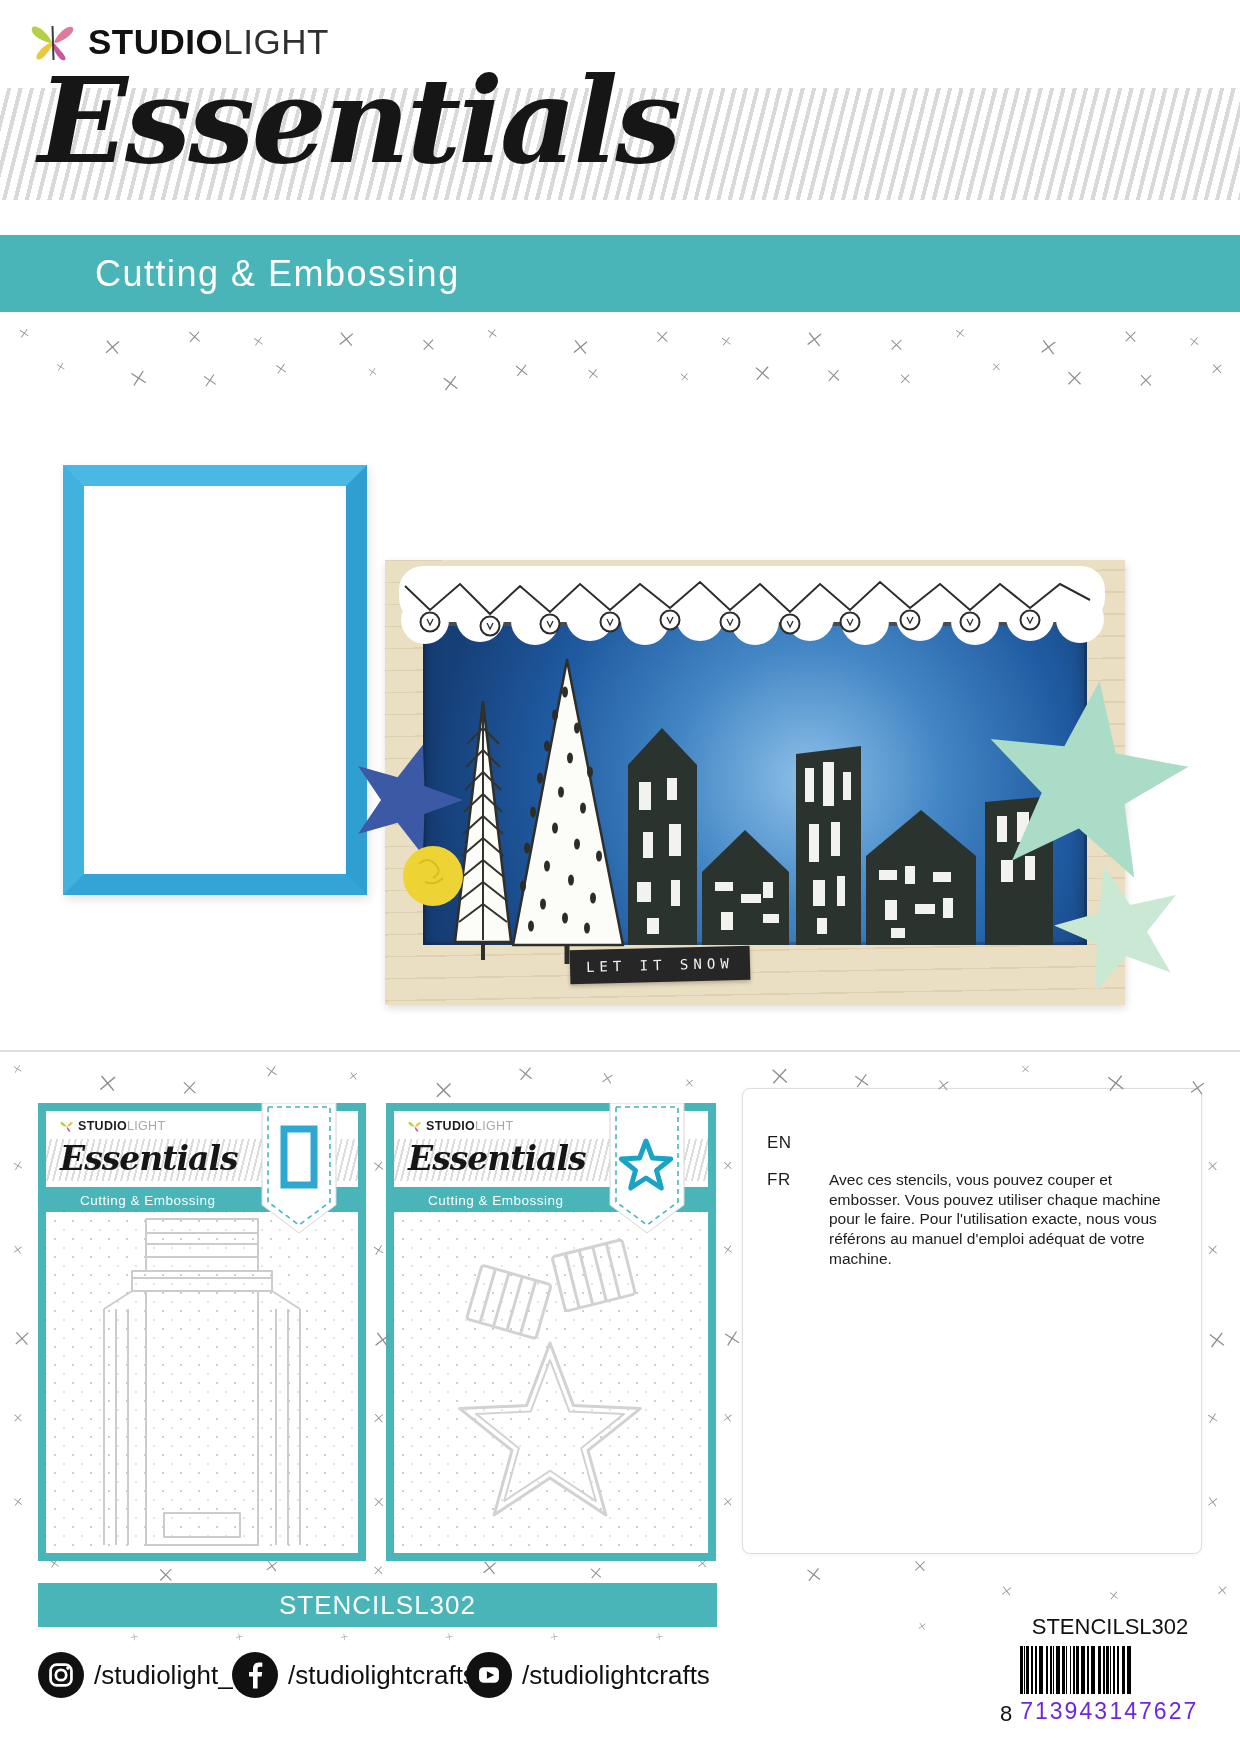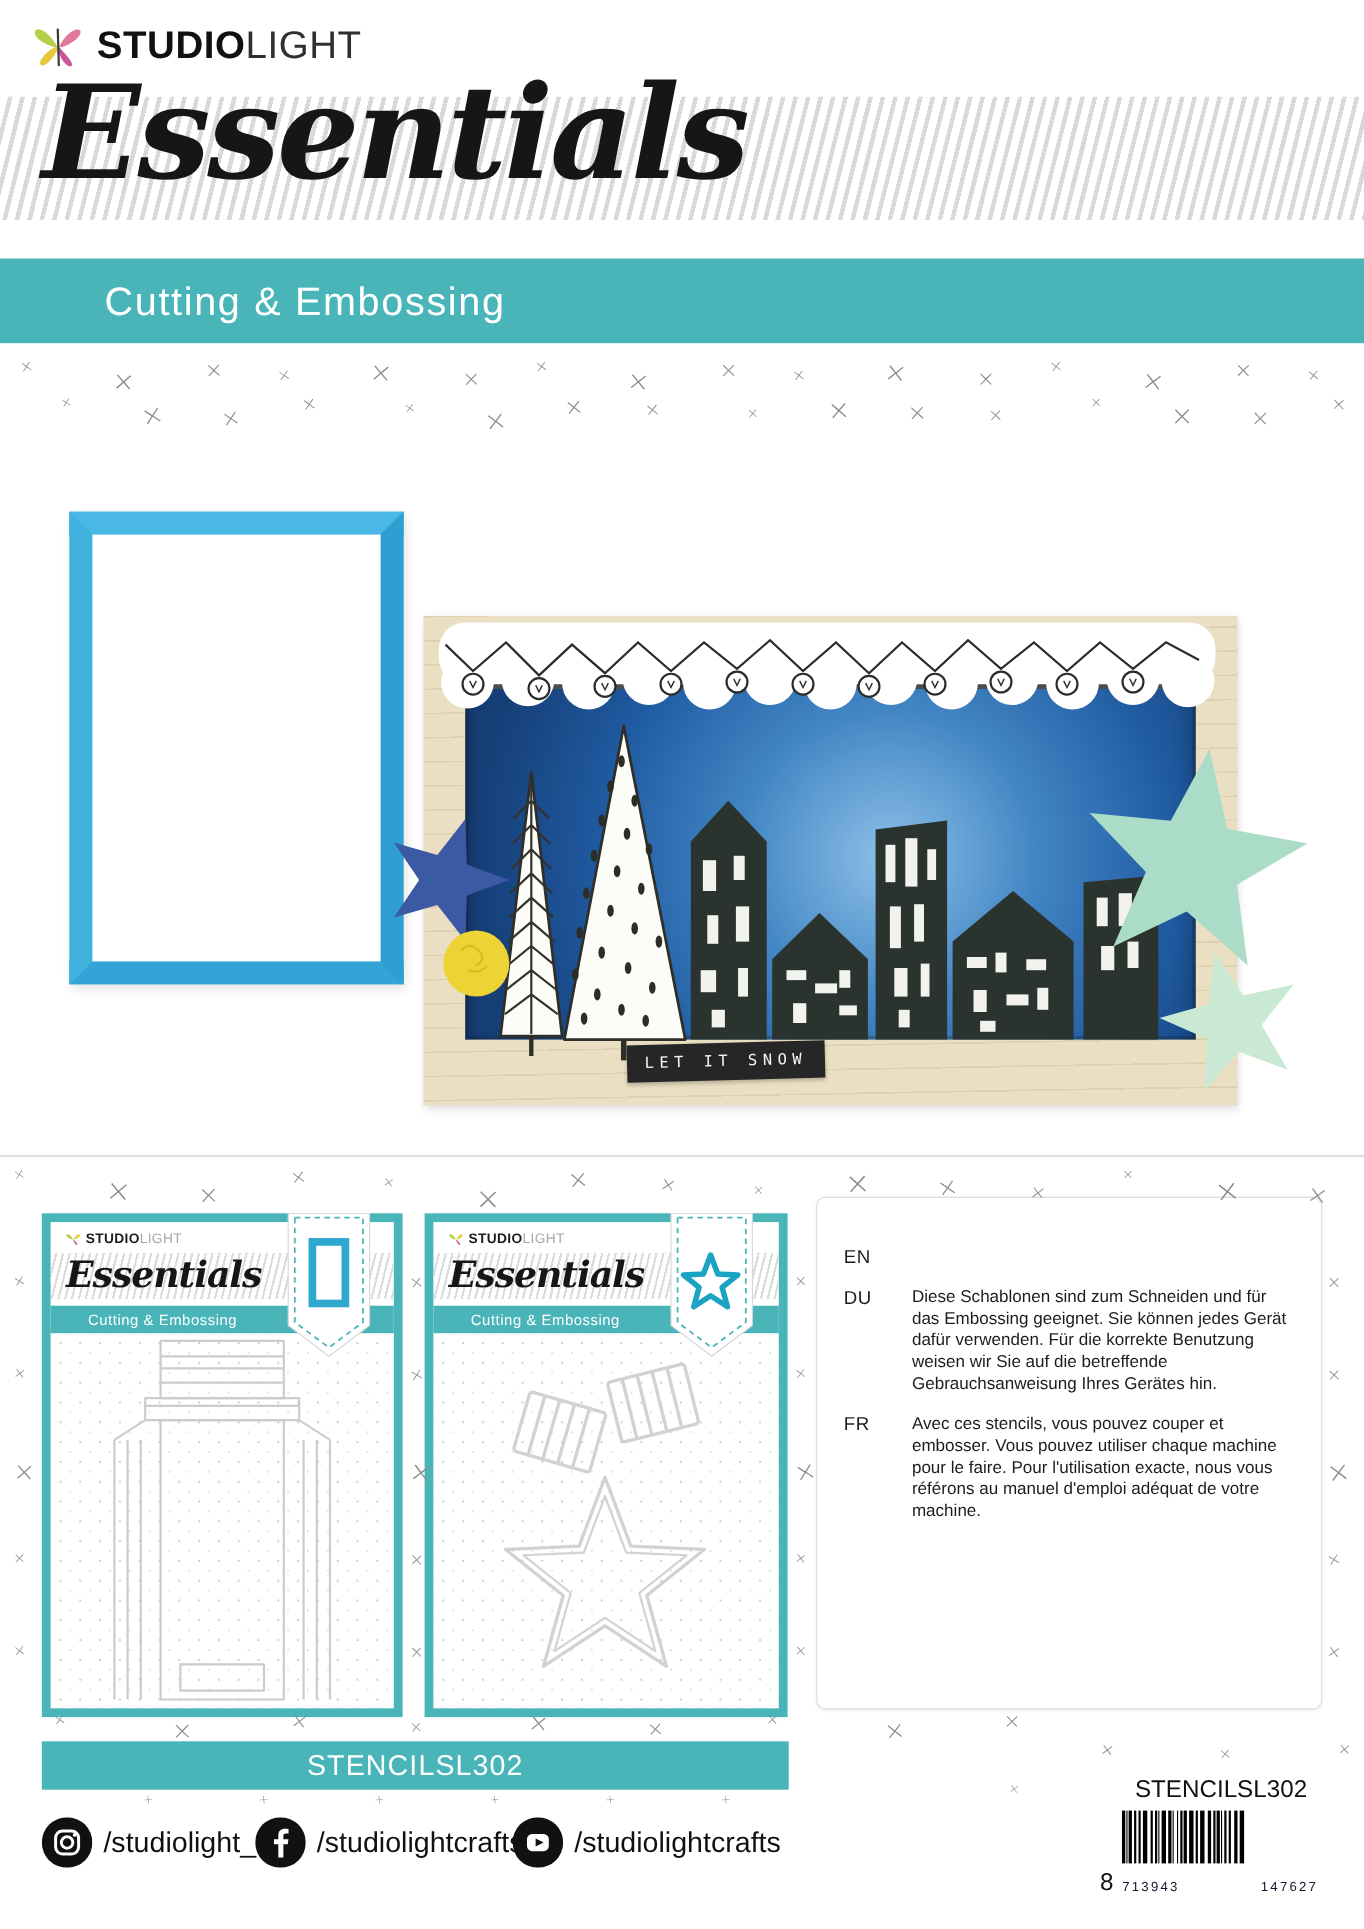--- a/index.html
+++ b/index.html
@@ -98,22 +98,22 @@
   .ig{left:38px;} .fb{left:232px;} .yt{left:466px;}
   .copyright{position:absolute;left:30px;top:1700px;font-size:24px;font-weight:300;color:#101010;}
 
   .barcode-block{position:absolute;left:1000px;top:1614px;width:200px;}
   .barcode-label{text-align:center;font-size:22px;color:#111;margin-left:20px;}
   .barcode-row{display:flex;align-items:flex-end;margin-top:6px;}
   .lead-digit{font-size:22px;margin-right:8px;line-height:1;}
   .bars-digits{width:178px;}
   .barcode-bars{height:48px;display:flex;align-items:stretch;}
   .barcode-bars i{display:block;background:#000;flex:none;}
-  .barcode-digits{display:flex;justify-content:space-between;font-size:12px;
-      letter-spacing:2px;margin-top:14px;color:#0f172a;}
+  .barcode-digits{display:flex;justify-content:space-between;font-size:23px;
+      letter-spacing:2px;margin-top:4px;color:#6d28d9;}
 </style>
 </head>
 <body>
 
 <div id="page">
 
   <div class="brand">
     <svg width="48" height="44" viewBox="0 0 48 44">
       <path d="M22,22 C14,8 4,4 2,8 C0,13 8,20 20,23 Z" fill="#b5cf4a"></path>
       <path d="M22,22 C12,26 4,36 7,39 C10,42 18,34 23,24 Z" fill="#e8c93e"></path>
@@ -392,24 +392,20 @@
     </div>
   </div>
 
   <div class="code-bar">
     <div class="half">STENCILSL302</div>
   </div>
 
   <div class="panel">
     <div class="lang-row">
       <div class="lang-label">EN</div>
-    </div>
-    <div class="lang-row">
-      <div class="lang-label">DU</div>
-      <div class="lang-text">Diese Schablonen sind zum Schneiden und für das Embossing geeignet. Sie können jedes Gerät dafür verwenden. Für die korrekte Benutzung weisen wir Sie auf die betreffende Gebrauchsanweisung Ihres Gerätes hin.</div>
     </div>
     <div class="lang-row">
       <div class="lang-label">FR</div>
       <div class="lang-text">Avec ces stencils, vous pouvez couper et embosser. Vous pouvez utiliser chaque machine pour le faire. Pour l'utilisation exacte, nous vous référons au manuel d'emploi adéquat de votre machine.</div>
     </div>
   </div>
 
   <div class="social ig">
     <svg width="46" height="46" viewBox="0 0 44 44">
       <circle cx="22" cy="22" r="22" fill="#111"></circle>

